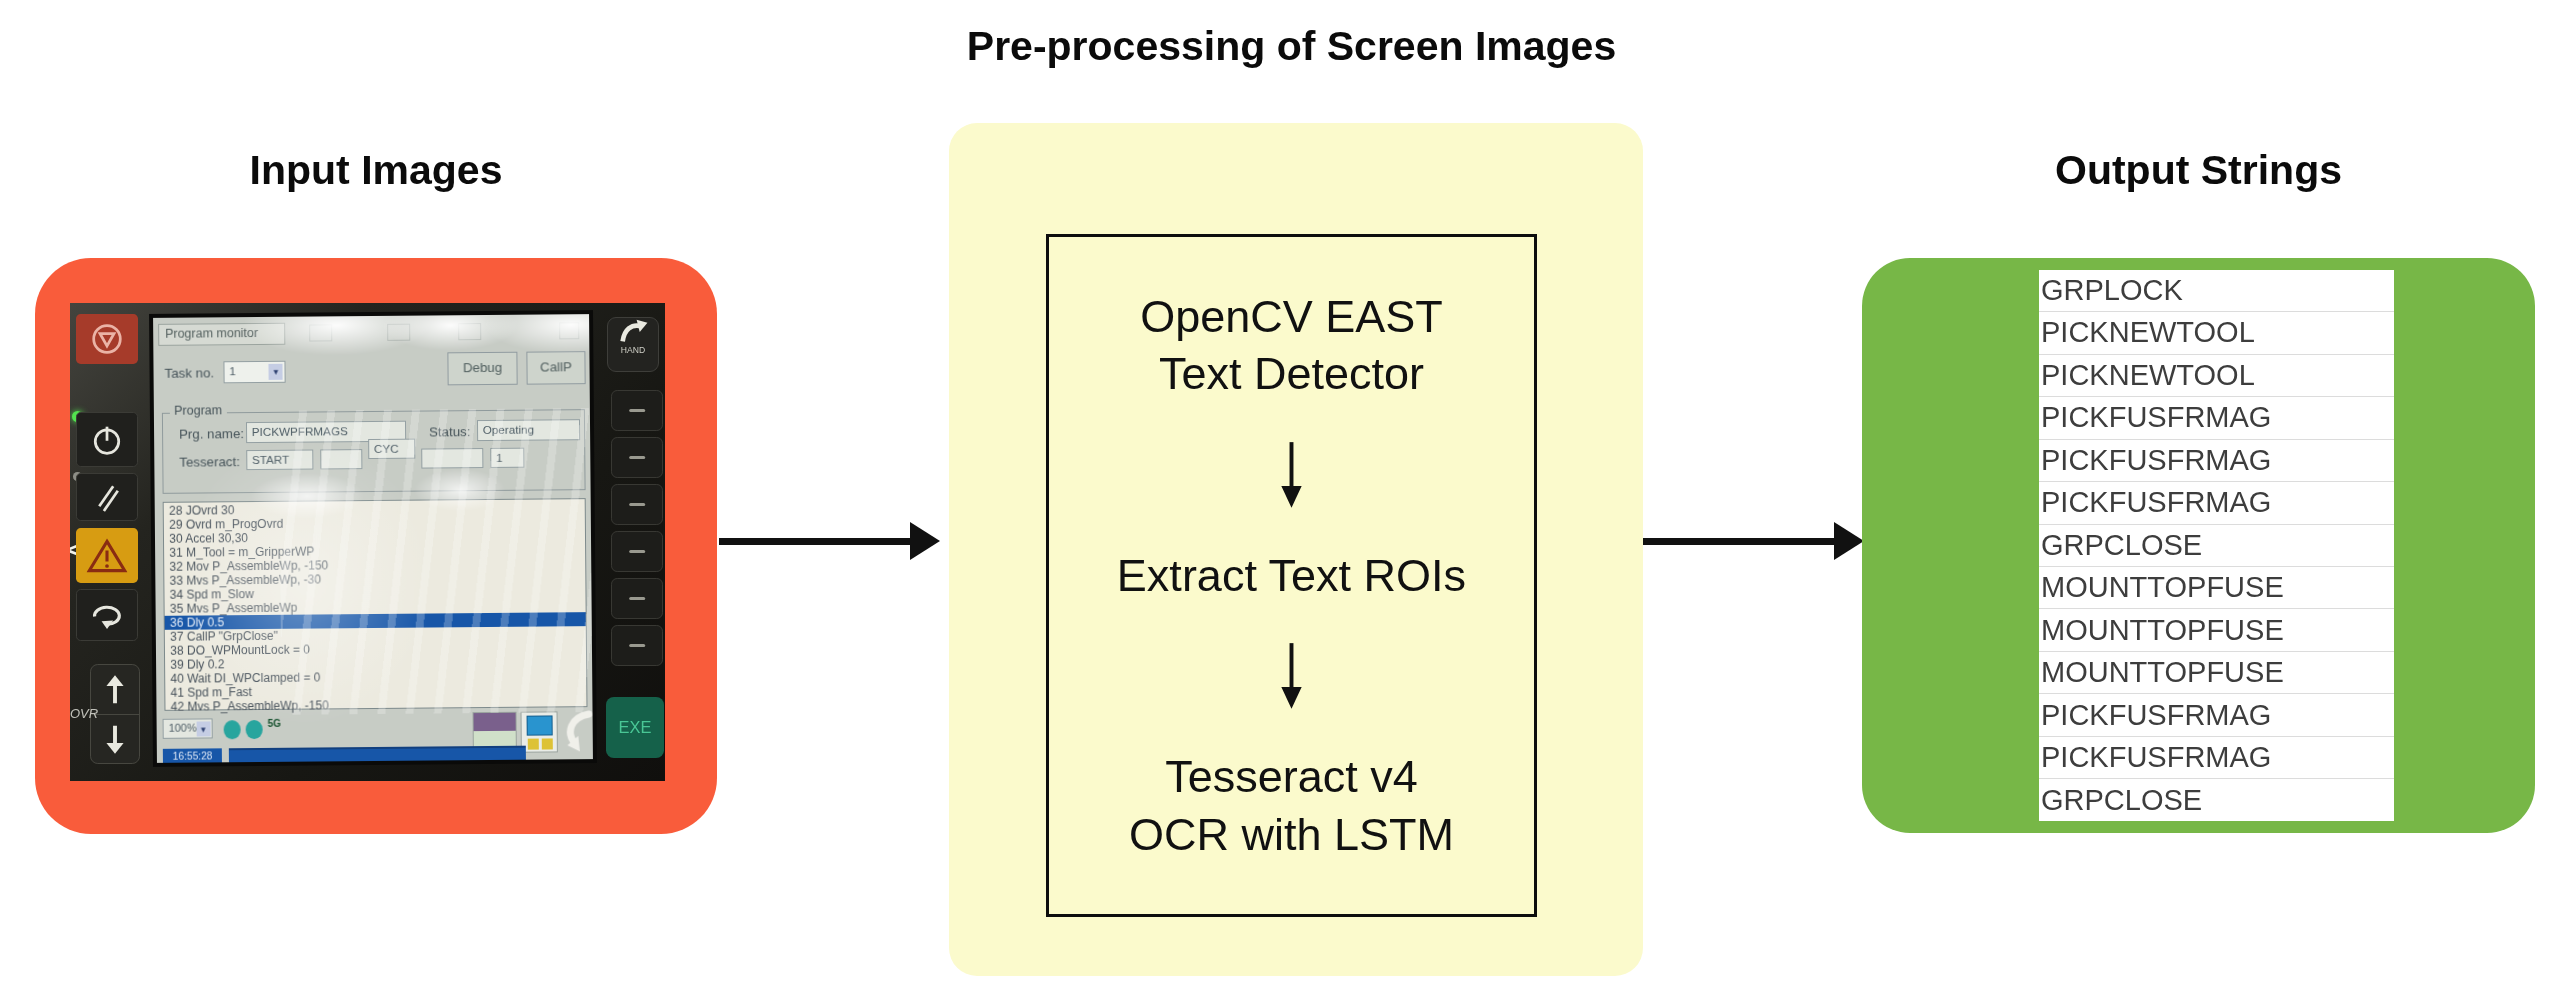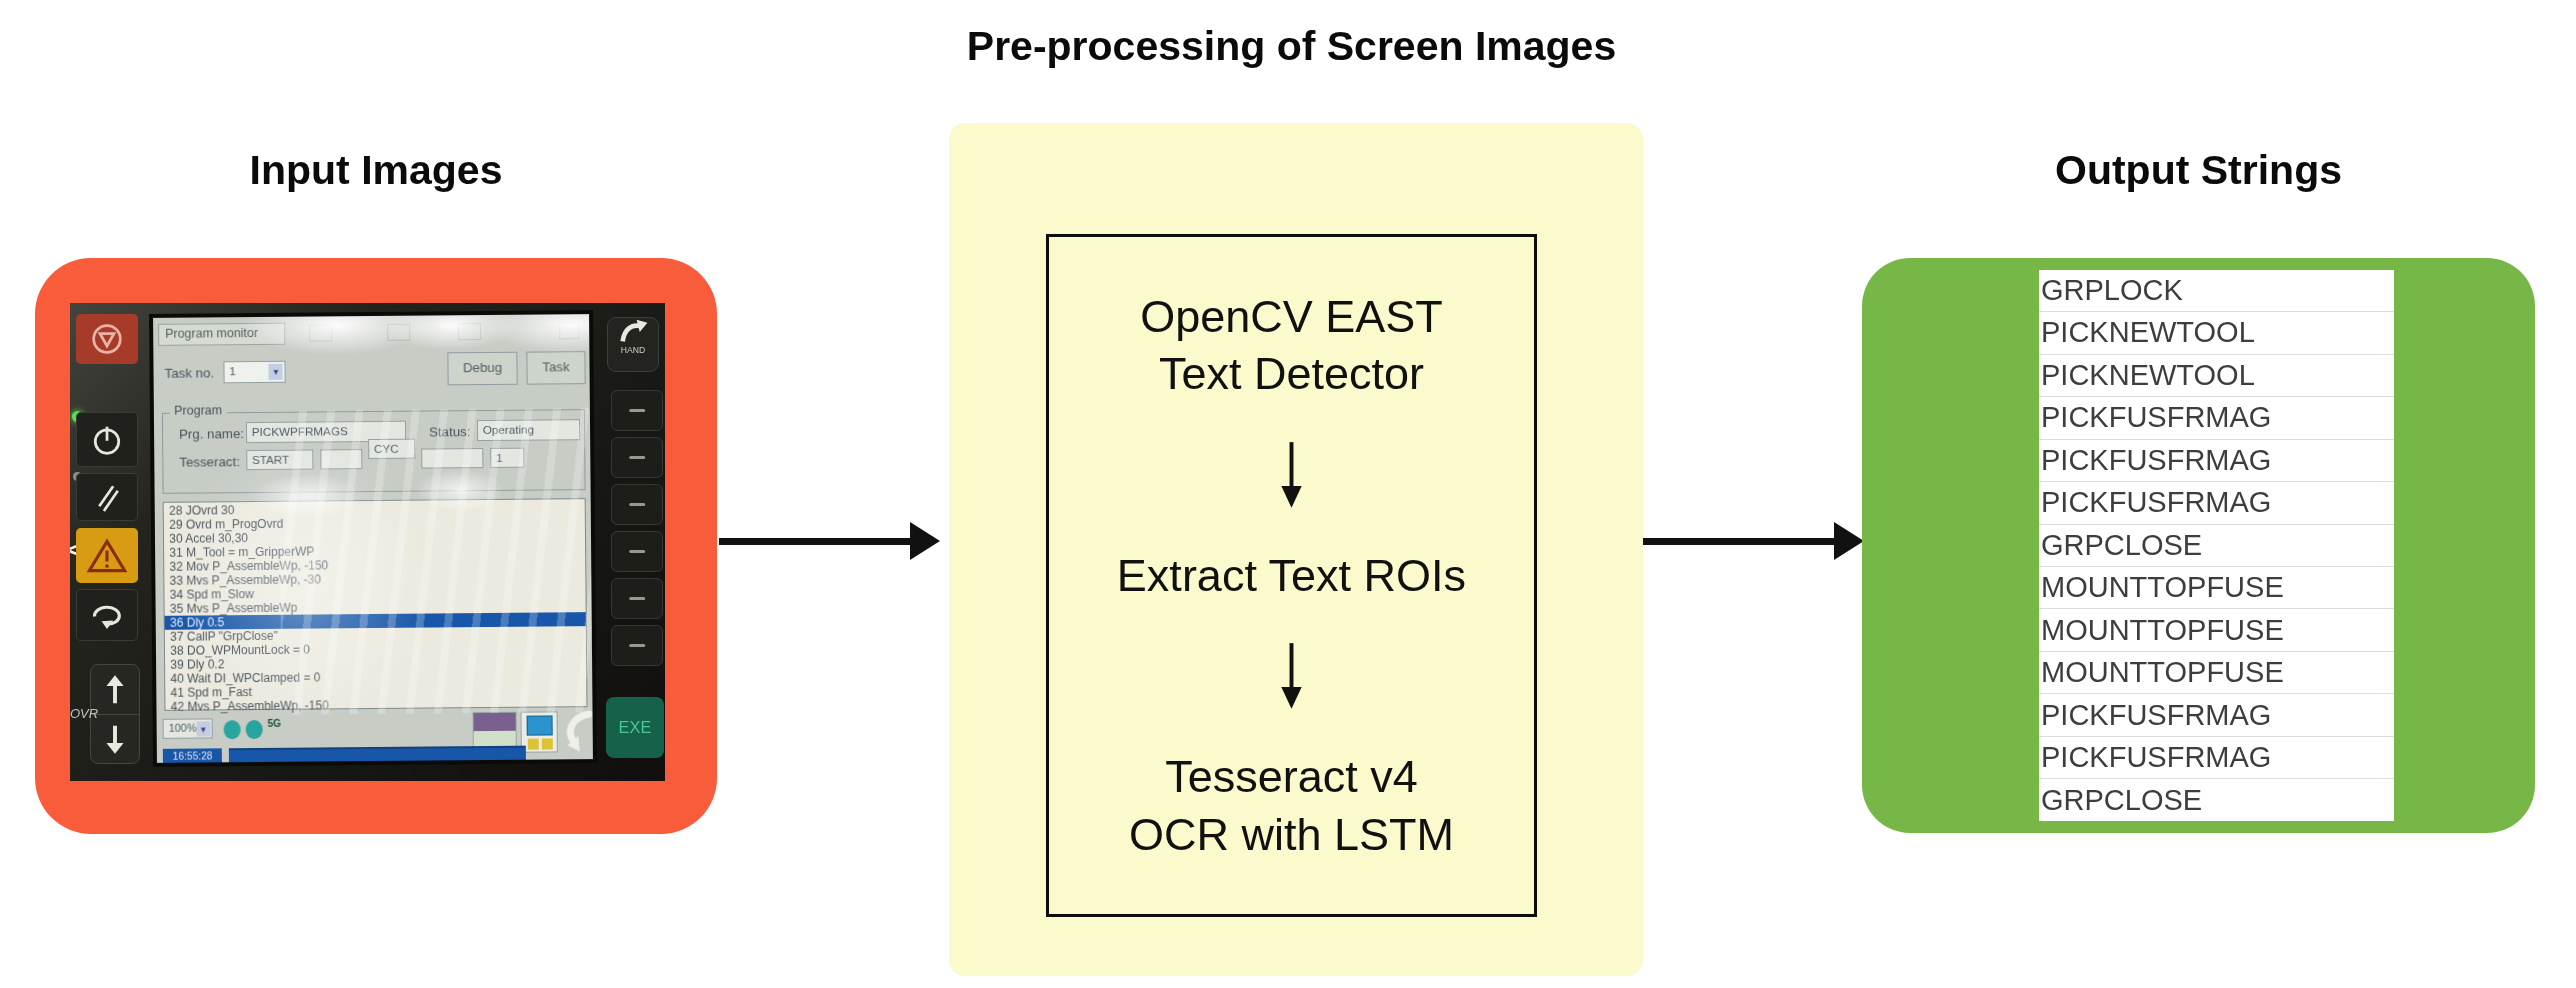--- a/index.html
+++ b/index.html
@@ -76,21 +76,21 @@
               border:1.6px solid #3e3e3a; border-radius:9px; text-align:center; }
   .hand-key .cap { font-size:8.6px; color:#cfcfc6; margin-top:-3.1px; }
   .minus-key { position:absolute; left:541px; width:52px; height:41px; background:#1d1d1a;
                border:1.6px solid #383833; border-radius:6.2px; }
   .minus-key .dash { position:absolute; left:50%; top:50%; transform:translate(-50%,-50%);
                      width:15.6px; height:3.9px; background:#b9b9ad; border-radius:1.6px; opacity:.8; }
   .exe-key { position:absolute; left:536px; top:394px; width:58px; height:61px; background:#15614a;
              border-radius:7.8px; color:#49c695; font-size:16.4px; text-align:center; padding-top:21px; }
 
   
-  .yellow-box { position:absolute; left:949px; top:123px; width:694px; height:853px; background:#FBFACC; border-radius:16px; }
+  .yellow-box { position:absolute; left:949px; top:123px; width:694px; height:853px; background:#FBFACC; border-radius:28px; }
   .flow-box { position:absolute; left:97px; top:111px; width:491px; height:683px; border:3.9px solid #0d0d0d;
               display:flex; flex-direction:column; align-items:center; justify-content:center; gap:36px; }
   .step { text-align:center; font-size:45px; color:#111111; line-height:1.28; }
 
   
   .green-box { position:absolute; left:1862px; top:258px; width:673px; height:575px; background:#77B747; border-radius:48px; }
   .out-list { position:absolute; left:177px; top:11.7px; width:355px; height:551px; background:#ffffff;
               display:flex; flex-direction:column; }
   .out-row { flex:1; display:flex; align-items:center; padding-left:2px; font-size:29px; color:#3d3d3d;
              border-bottom:1.6px solid #dcdcdc; white-space:nowrap; }
@@ -170,21 +170,21 @@
         <div class="tabghost" style="left:234px; width:23.4px;"></div>
         <div class="tabghost" style="left:305px; width:23.4px;"></div>
         <div class="tabghost" style="left:406px; width:20.3px;"></div>
 
         <div class="lbl" style="left:11px; top:48px;">Task no.</div>
         <div class="field" style="left:70px; top:44px; width:62px; height:22px; background:#eef1ec;">
           <span>1</span>
           <span class="combo-arrow">▾</span>
         </div>
         <div class="pbtn" style="left:294px; top:37px; width:70px;">Debug</div>
-        <div class="pbtn" style="left:373px; top:37px; width:59px;">Task</div>
+        <div class="pbtn" style="left:373px; top:37px; width:59px;">CallP</div>
 
         <div class="groupbox"></div>
         <div class="group-label">Program</div>
         <div class="lbl" style="left:25px; top:109px;">Prg. name:</div>
         <div class="field" style="left:92px; top:105px; width:160px; height:21px;">PICKWPFRMAGS</div>
         <div class="lbl" style="left:275px; top:109px;">Status:</div>
         <div class="field" style="left:323px; top:105px; width:103px; height:21px;">Operating</div>
         <div class="lbl" style="left:25px; top:137px;">Tesseract:</div>
         <div class="field" style="left:92px; top:133px; width:67px; height:20.3px;">START</div>
         <div class="field" style="left:166px; top:133px; width:42px; height:20.3px;"></div>

